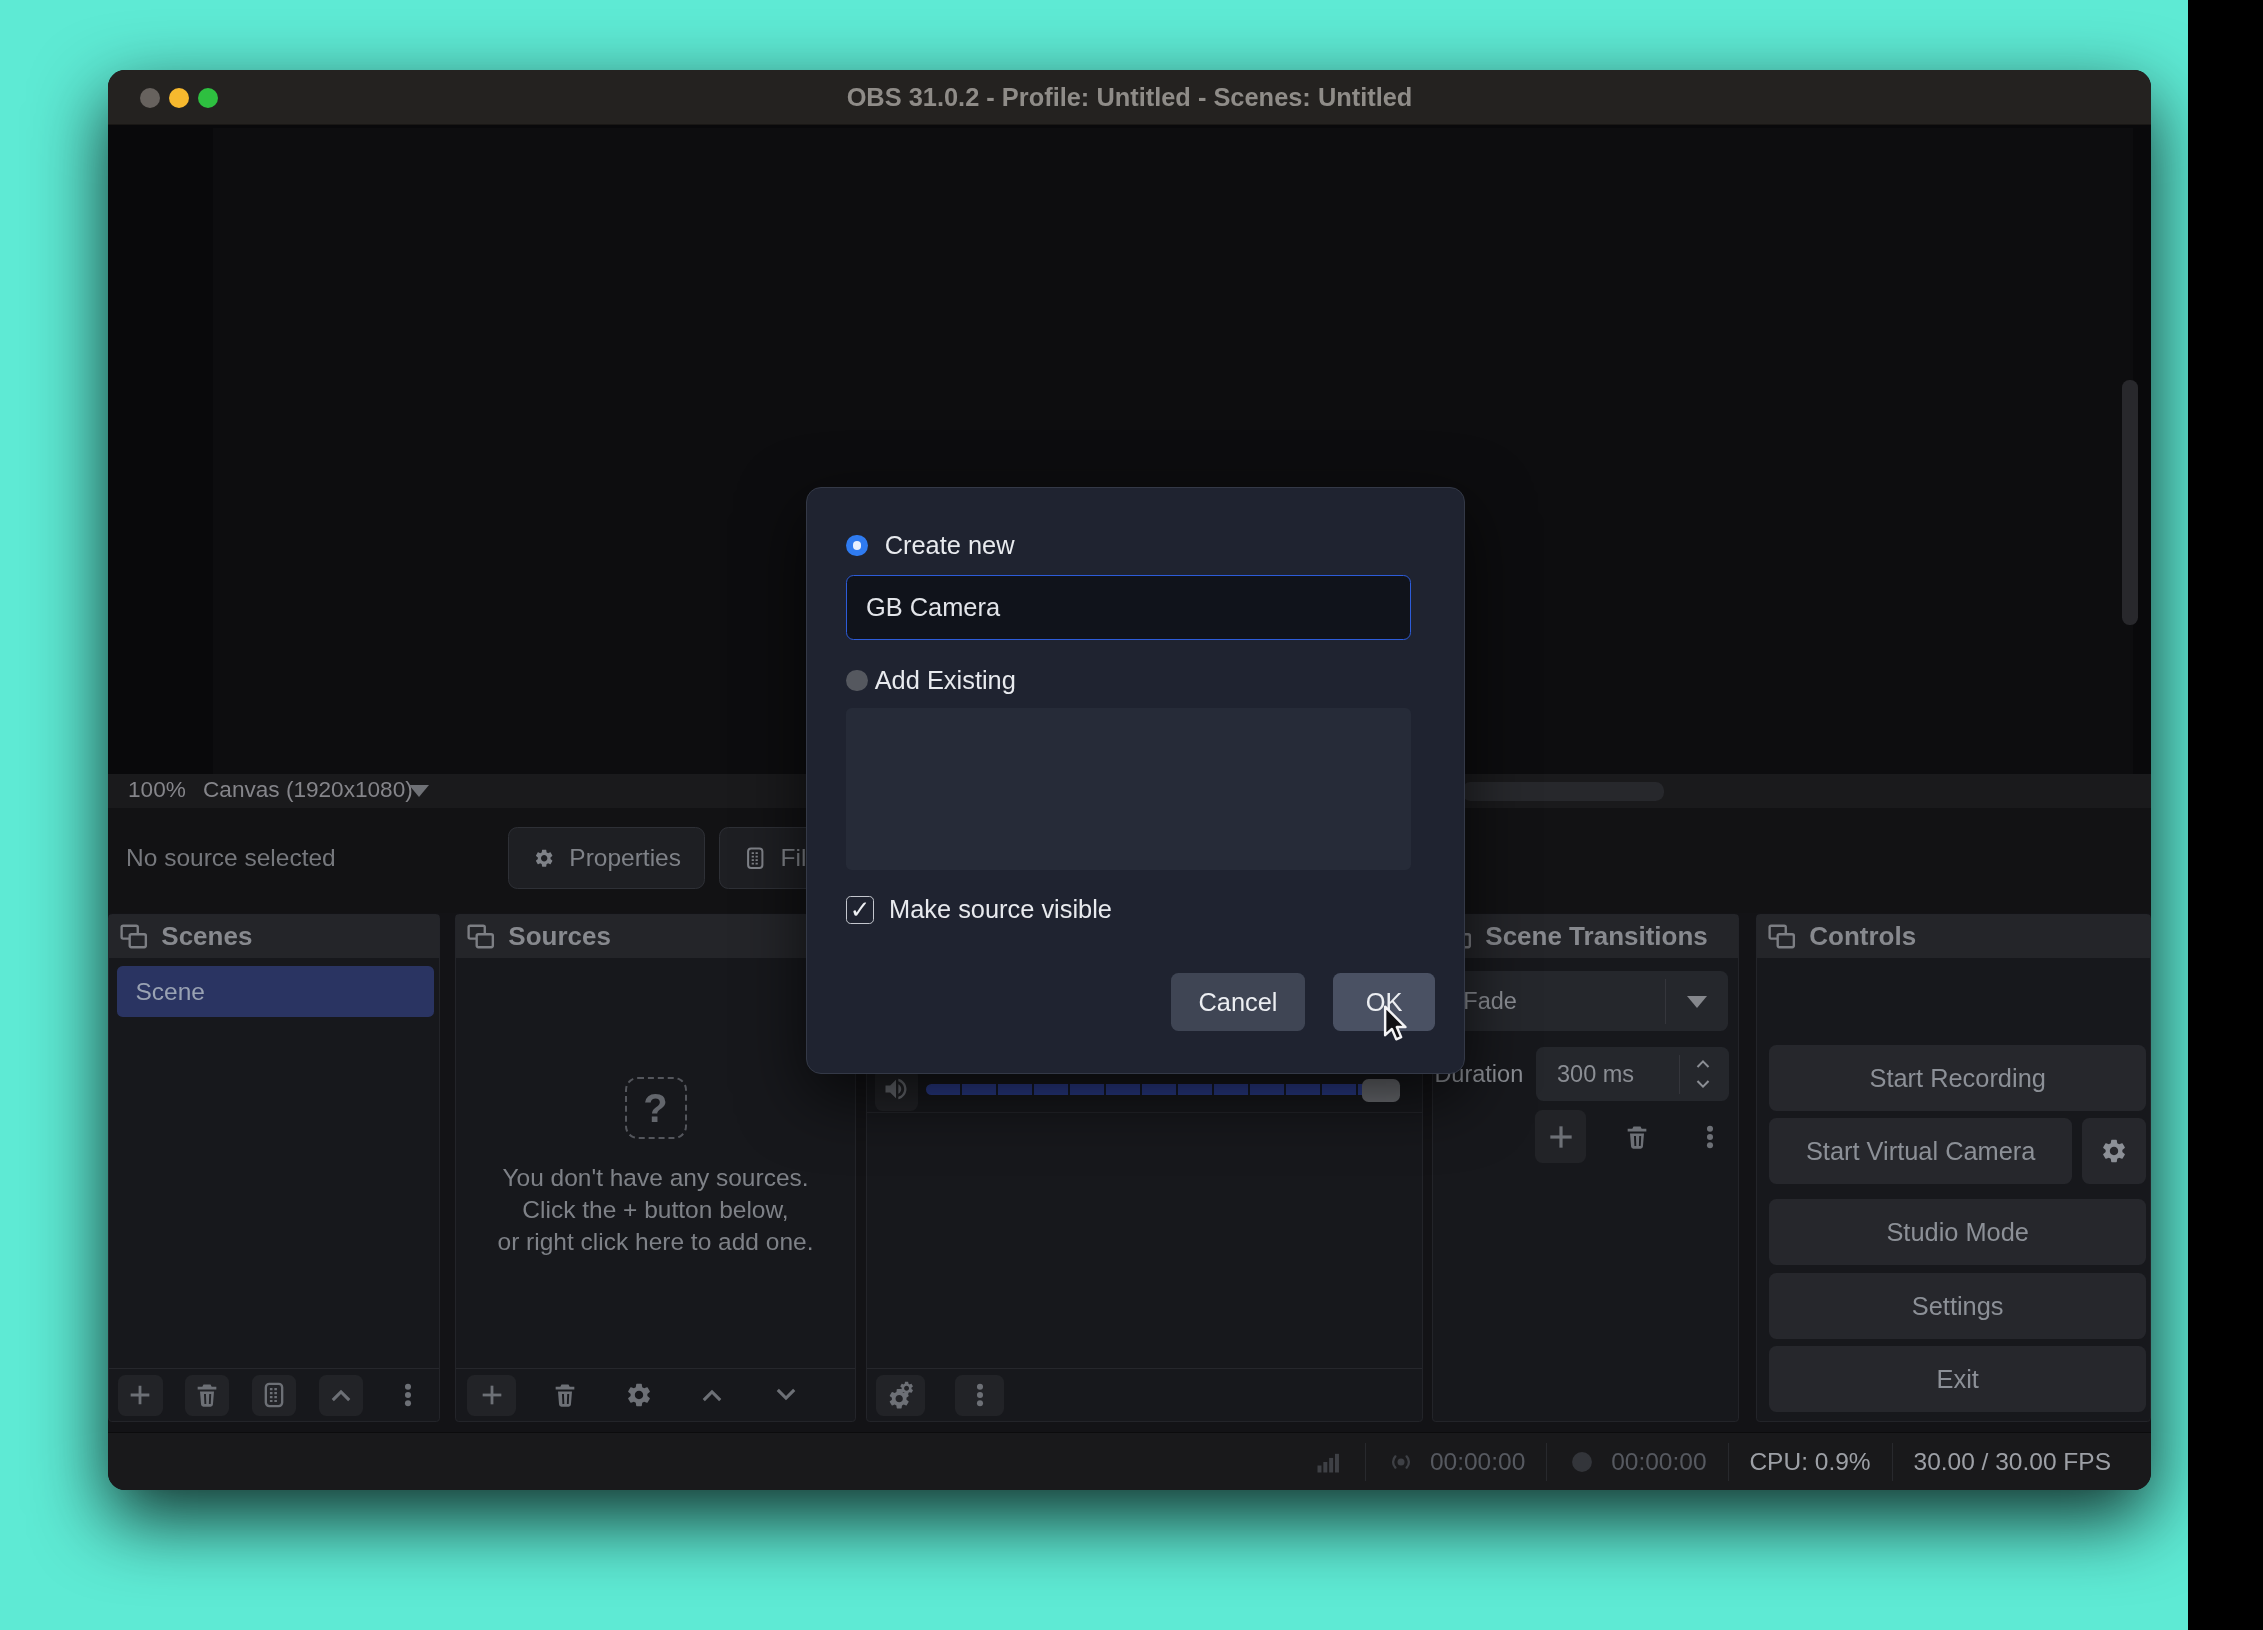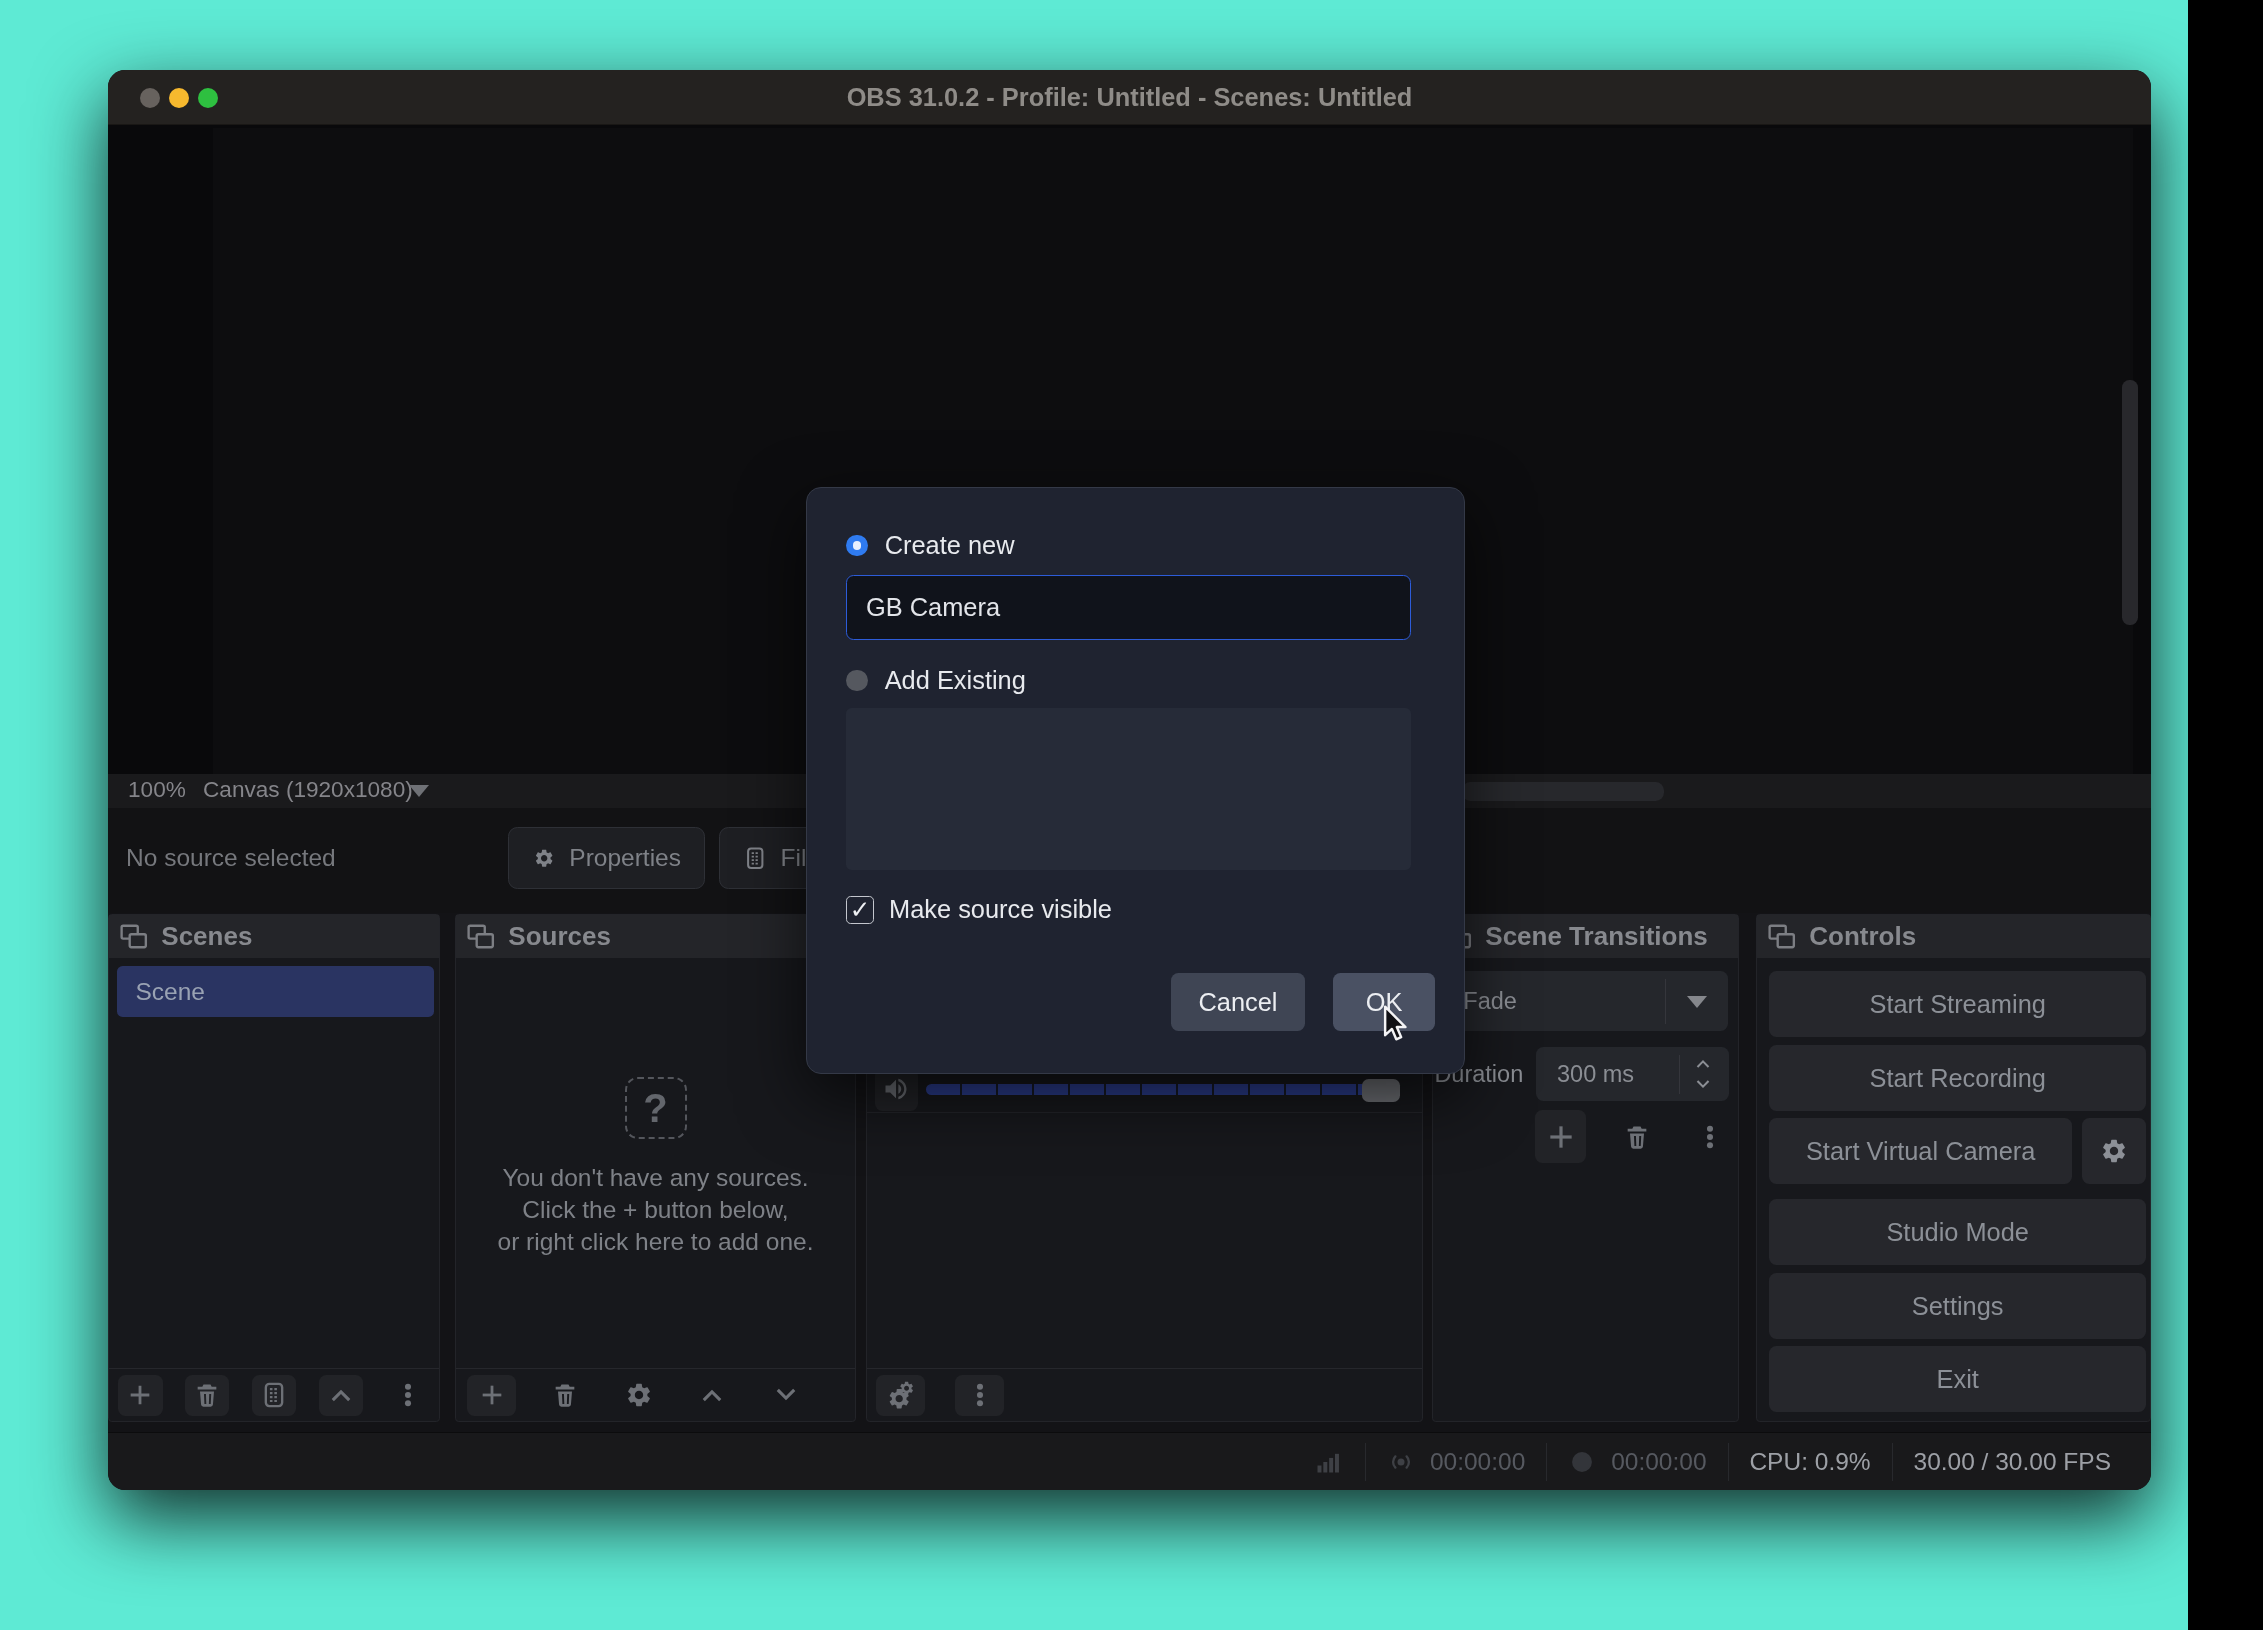--- a/index.html
+++ b/index.html
@@ -311,21 +311,20 @@
       </div>
     </div>
 
     <div class="abs panel" style="left:1648px;width:395px;">
       <div class="phead">
         <svg class="ic" style="color:#7c7e83;" viewBox="0 0 30 30" width="28" height="28">
             <use href="#i-windows"></use>
           </svg>
         <span>Controls</span>
       </div>
-      <div class="abs cbtn" style="top:56px;">Start Streaming</div>
       <div class="abs cbtn" style="top:130px;">Start Recording</div>
       <div class="abs cbtn" style="top:203px;width:303px;">Start Virtual Camera</div>
       <div class="abs cbtn" style="top:203px;left:325px;width:64px;">
         <svg class="ic" viewBox="0 0 30 30" width="28" height="28">
             <use href="#i-gear"></use>
           </svg>
       </div>
       <div class="abs cbtn" style="top:284px;">Studio Mode</div>
       <div class="abs cbtn" style="top:358px;">Settings</div>
       <div class="abs cbtn" style="top:431px;">Exit</div>
@@ -356,21 +355,21 @@
     </div>
 
     <div class="abs" id="dialog">
       <div class="abs" style="left:39px;top:43px;display:flex;align-items:center;gap:17px;">
         <div class="radio" style="background:#2f7bf0;position:relative;">
           <div style="position:absolute;left:6.6px;top:6.6px;width:8.5px;height:8.5px;border-radius:50%;background:#e8f0fe;"></div>
         </div>
         <span class="dlabel">Create new</span>
       </div>
       <input class="abs" id="name-input" value="GB Camera" style="">
-      <div class="abs" style="left:39px;top:178px;display:flex;align-items:center;gap:17px;">
+      <div class="abs" style="left:39px;top:178px;display:flex;align-items:center;gap:7px;">
         <div class="radio" style="background:#55585f;"></div>
         <span class="dlabel">Add Existing</span>
       </div>
       <div class="abs" id="listbox"></div>
       <div class="abs" style="left:39px;top:407px;display:flex;align-items:center;gap:15px;">
         <div style="width:28px;height:28px;border:1.9px solid #c3c6cd;border-radius:4.7px;color:#eef0f3;font-size:24.5px;display:flex;align-items:center;justify-content:center;">✓</div>
         <span class="dlabel">Make source visible</span>
       </div>
       <button class="abs dbtn" style="left:364px;width:134px;background:#3f4554;">Cancel</button>
       <button class="abs dbtn" style="left:526px;width:102px;background:#4a5163;text-align:right;">OK</button>

